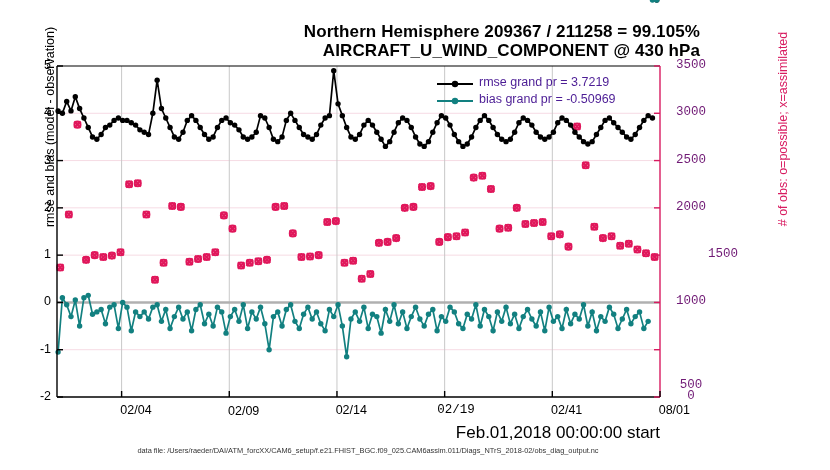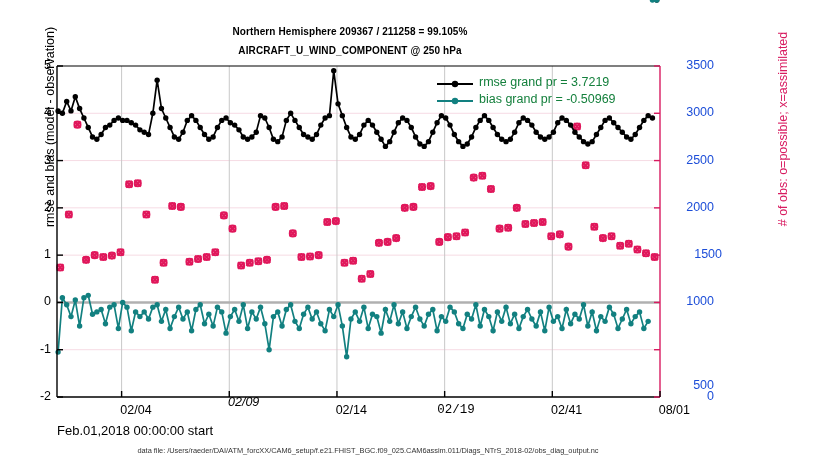--- a/index.html
+++ b/index.html
@@ -18,22 +18,22 @@
     position: absolute;
     left: 0; top: 0;
     width: 830px;
     height: 470px;
   }
   .title-block {
     position: absolute;
     left: 0;
     top: 22px;
     width: 700px;
-    text-align: center;
-    font-size: 10px;
+    text-align: right;
+    font-size: 17px;
     font-weight: bold;
     color: #000000;
     line-height: 19px;
     letter-spacing: 0.1px;
   }
   .title-line { display: block; white-space: nowrap; }
 
   .ylabel-left {
     position: absolute;
     left: -130px;
@@ -56,22 +56,22 @@
     color: #d81b60;
     transform: rotate(-90deg);
     transform-origin: center center;
     white-space: nowrap;
   }
   .xlabel {
     position: absolute;
     left: 57px;
     top: 423px;
     width: 603px;
-    text-align: left;
-    font-size: 13px;
+    text-align: right;
+    font-size: 17px;
     color: #000000;
   }
   .footer-note {
     position: absolute;
     left: 0;
     top: 446px;
     width: 736px;
     text-align: center;
     font-size: 7.4px;
     color: #333333;
@@ -81,44 +81,45 @@
     position: absolute;
     font-size: 12.5px;
     color: #000000;
     white-space: nowrap;
   }
   .tick-label.left-tick {
     text-align: right;
     width: 40px;
   }
   .tick-label.right-tick {
-    text-align: right;
+    text-align: center;
     width: 46px;
-    color: #1d4ed8;
+    color: #701a75;
+    font-family: Liberation Mono, monospace;
   }
   .tick-label.x-tick {
     text-align: right;
     width: 60px;
   }
   .legend-text {
     position: absolute;
     font-size: 12.5px;
-    color: #15803d;
+    color: #4c1d95;
     white-space: nowrap;
   }
   svg { display: block; }
 </style>
 </head>
 <body>
 
 <div id="figure">
 
   <div class="title-block">
     <span class="title-line">Northern Hemisphere 209367 / 211258 = 99.105%</span>
-    <span class="title-line">AIRCRAFT_U_WIND_COMPONENT @ 250 hPa</span>
+    <span class="title-line">AIRCRAFT_U_WIND_COMPONENT @ 430 hPa</span>
   </div>
 
   <div class="ylabel-left">rmse and bias (model - observation)</div>
   <div class="ylabel-right"># of obs: o=possible; x=assimilated</div>
   <div class="xlabel">Feb.01,2018 00:00:00 start</div>
   <div class="footer-note">data file: /Users/raeder/DAI/ATM_forcXX/CAM6_setup/f.e21.FHIST_BGC.f09_025.CAM6assim.011/Diags_NTrS_2018-02/obs_diag_output.nc</div>
 
   <svg id="plot-svg" width="830" height="470">
       <line x1="57" y1="349.7142857142857" x2="660" y2="349.7142857142857" stroke="#f6dbe4" stroke-width="1"></line>
       <line x1="57" y1="302.42857142857144" x2="660" y2="302.42857142857144" stroke="#f6dbe4" stroke-width="1"></line>
@@ -597,27 +598,27 @@
       <div class="tick-label left-tick" style="left: 11px; top: 341.714px;">-1</div>
       <div class="tick-label left-tick" style="left: 11px; top: 294.429px;">0</div>
       <div class="tick-label left-tick" style="left: 11px; top: 247.143px;">1</div>
       <div class="tick-label left-tick" style="left: 11px; top: 199.857px;">2</div>
       <div class="tick-label left-tick" style="left: 11px; top: 152.571px;">3</div>
       <div class="tick-label left-tick" style="left: 11px; top: 105.286px;">4</div>
       <div class="tick-label left-tick" style="left: 11px; top: 58px;">5</div>
       <div class="tick-label right-tick" style="left: 668px; top: 389px;">0</div>
       <div class="tick-label right-tick" style="left: 668px; top: 341.714px; margin-top: 36px;">500</div>
       <div class="tick-label right-tick" style="left: 668px; top: 294.429px;">1000</div>
-      <div class="tick-label right-tick" style="left: 676px; top: 247.143px;">1500</div>
+      <div class="tick-label right-tick" style="left: 700px; top: 247.143px;">1500</div>
       <div class="tick-label right-tick" style="left: 668px; top: 199.857px;">2000</div>
       <div class="tick-label right-tick" style="left: 668px; top: 152.571px;">2500</div>
       <div class="tick-label right-tick" style="left: 668px; top: 105.286px;">3000</div>
       <div class="tick-label right-tick" style="left: 668px; top: 58px;">3500</div>
       <div class="tick-label x-tick" style="left: 91.6071px; top: 403px;">02/04</div>
-      <div class="tick-label x-tick" style="left: 199.286px; top: 395px; font-style: italic;">02/09</div>
+      <div class="tick-label x-tick" style="left: 199.286px; top: 404px;">02/09</div>
       <div class="tick-label x-tick" style="left: 306.964px; top: 403px;">02/14</div>
       <div class="tick-label x-tick" style="left: 414.643px; top: 403px; font-family: Liberation Mono, monospace;">02/19</div>
       <div class="tick-label x-tick" style="left: 522.321px; top: 403px;">02/41</div>
       <div class="tick-label x-tick" style="left: 630px; top: 403px;">08/01</div>
     </div>
   <div id="legend-layer">
       <div class="legend-text" style="left: 479px; top: 75px;">rmse grand pr = 3.7219</div>
       <div class="legend-text" style="left: 479px; top: 92px;">bias grand pr = -0.50969</div>
     </div>
 </div>

